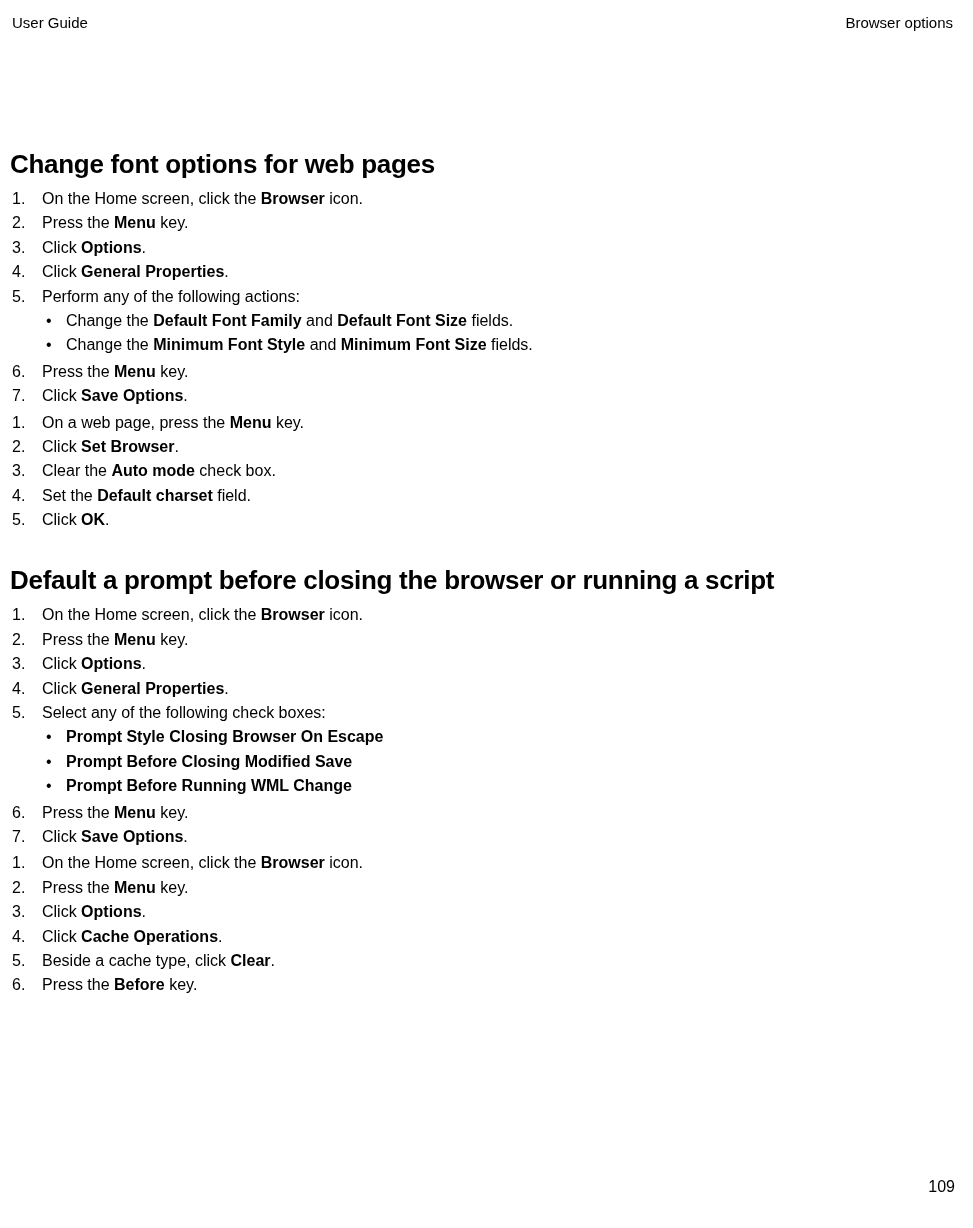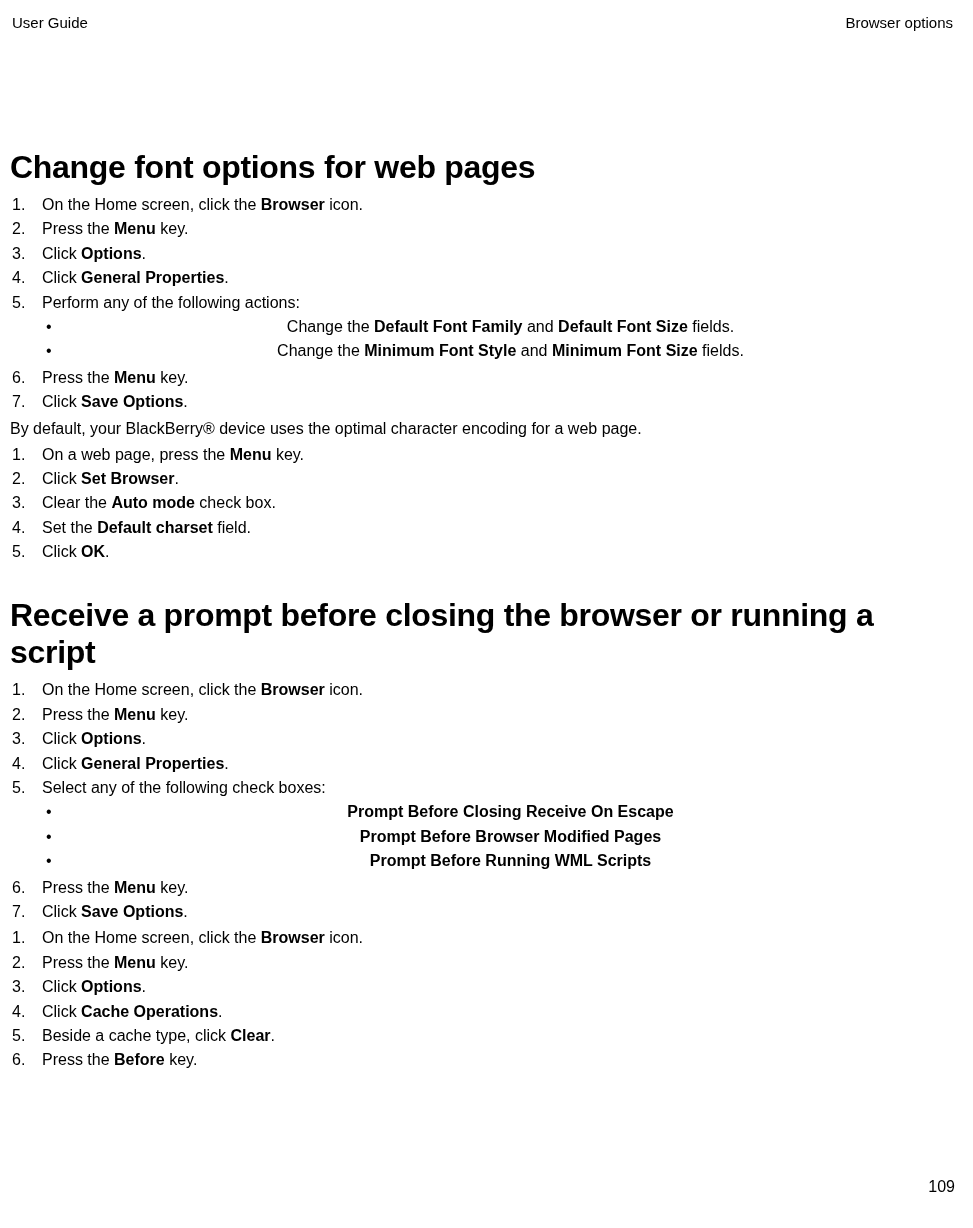--- a/index.html
+++ b/index.html
@@ -19,21 +19,21 @@
     display: flex; justify-content: space-between;
     font-size: 15px; font-weight: 400;
     padding: 0 2px;
     gap: 16px;
   }
   .content {
     padding: 0 0 0 0;
     margin-top: 118px;
   }
   h2.sec {
-    font-size: 32px;
+    font-size: 26px;
     font-weight: 700;
     margin: 34px 0 8px 0;
     letter-spacing: -0.3px;
   }
   h2.sec.first { margin-top: 0; }
   p.intro {
     font-size: 16px;
     margin: 6px 0 6px 0;
     font-weight: 400;
   }
@@ -63,21 +63,20 @@
     display: flex;
     margin: 2px 0;
   }
   ul.sub > li > .bullet {
     width: 24px; flex: 0 0 24px;
     text-align: left;
     padding-left: 4px;
   }
   ul.sub > li > .sbody {
     flex: 1;
-    text-align: center;
   }
   b { font-weight: 700; margin-top: 44px; }
   .pgnum {
     position: absolute;
     right: 18px; bottom: 32px;
     font-size: 16px;
   }
 </style>
 </head>
 <body>
@@ -122,21 +121,20 @@
         </li>
         <li>
           <span class="num">6.</span>
           <span class="body">Press the <b>Menu</b> key.</span>
         </li>
         <li>
           <span class="num">7.</span>
           <span class="body">Click <b>Save Options</b>.</span>
         </li>
       </ol>
-      <p class="intro">By default, your BlackBerry® device uses the optimal character encoding for a web page.</p>
       <ol class="steps">
         <li>
           <span class="num">1.</span>
           <span class="body">On a web page, press the <b>Menu</b> key.</span>
         </li>
         <li>
           <span class="num">2.</span>
           <span class="body">Click <b>Set Browser</b>.</span>
         </li>
         <li>
@@ -145,21 +143,21 @@
         </li>
         <li>
           <span class="num">4.</span>
           <span class="body">Set the <b>Default charset</b> field.</span>
         </li>
         <li>
           <span class="num">5.</span>
           <span class="body">Click <b>OK</b>.</span>
         </li>
       </ol>
-      <h2 class="sec">Receive a prompt before closing the browser or running a script</h2>
+      <h2 class="sec">Default a prompt before closing the browser or running a script</h2>
       <ol class="steps">
         <li>
           <span class="num">1.</span>
           <span class="body">On the Home screen, click the <b>Browser</b> icon.</span>
         </li>
         <li>
           <span class="num">2.</span>
           <span class="body">Press the <b>Menu</b> key.</span>
         </li>
         <li>
@@ -168,29 +166,29 @@
         </li>
         <li>
           <span class="num">4.</span>
           <span class="body">Click <b>General Properties</b>.</span>
         </li>
         <li>
           <span class="num">5.</span>
           <span class="body">Select any of the following check boxes:<ul class="sub">
               <li>
                 <span class="bullet">•</span>
-                <span class="sbody"><b>Prompt Before Closing Receive On Escape</b></span>
-              </li>
-              <li>
-                <span class="bullet">•</span>
-                <span class="sbody"><b>Prompt Before Browser Modified Pages</b></span>
-              </li>
-              <li>
-                <span class="bullet">•</span>
-                <span class="sbody"><b>Prompt Before Running WML Scripts</b></span>
+                <span class="sbody"><b>Prompt Style Closing Browser On Escape</b></span>
+              </li>
+              <li>
+                <span class="bullet">•</span>
+                <span class="sbody"><b>Prompt Before Closing Modified Save</b></span>
+              </li>
+              <li>
+                <span class="bullet">•</span>
+                <span class="sbody"><b>Prompt Before Running WML Change</b></span>
               </li>
             </ul></span>
         </li>
         <li>
           <span class="num">6.</span>
           <span class="body">Press the <b>Menu</b> key.</span>
         </li>
         <li>
           <span class="num">7.</span>
           <span class="body">Click <b>Save Options</b>.</span>

